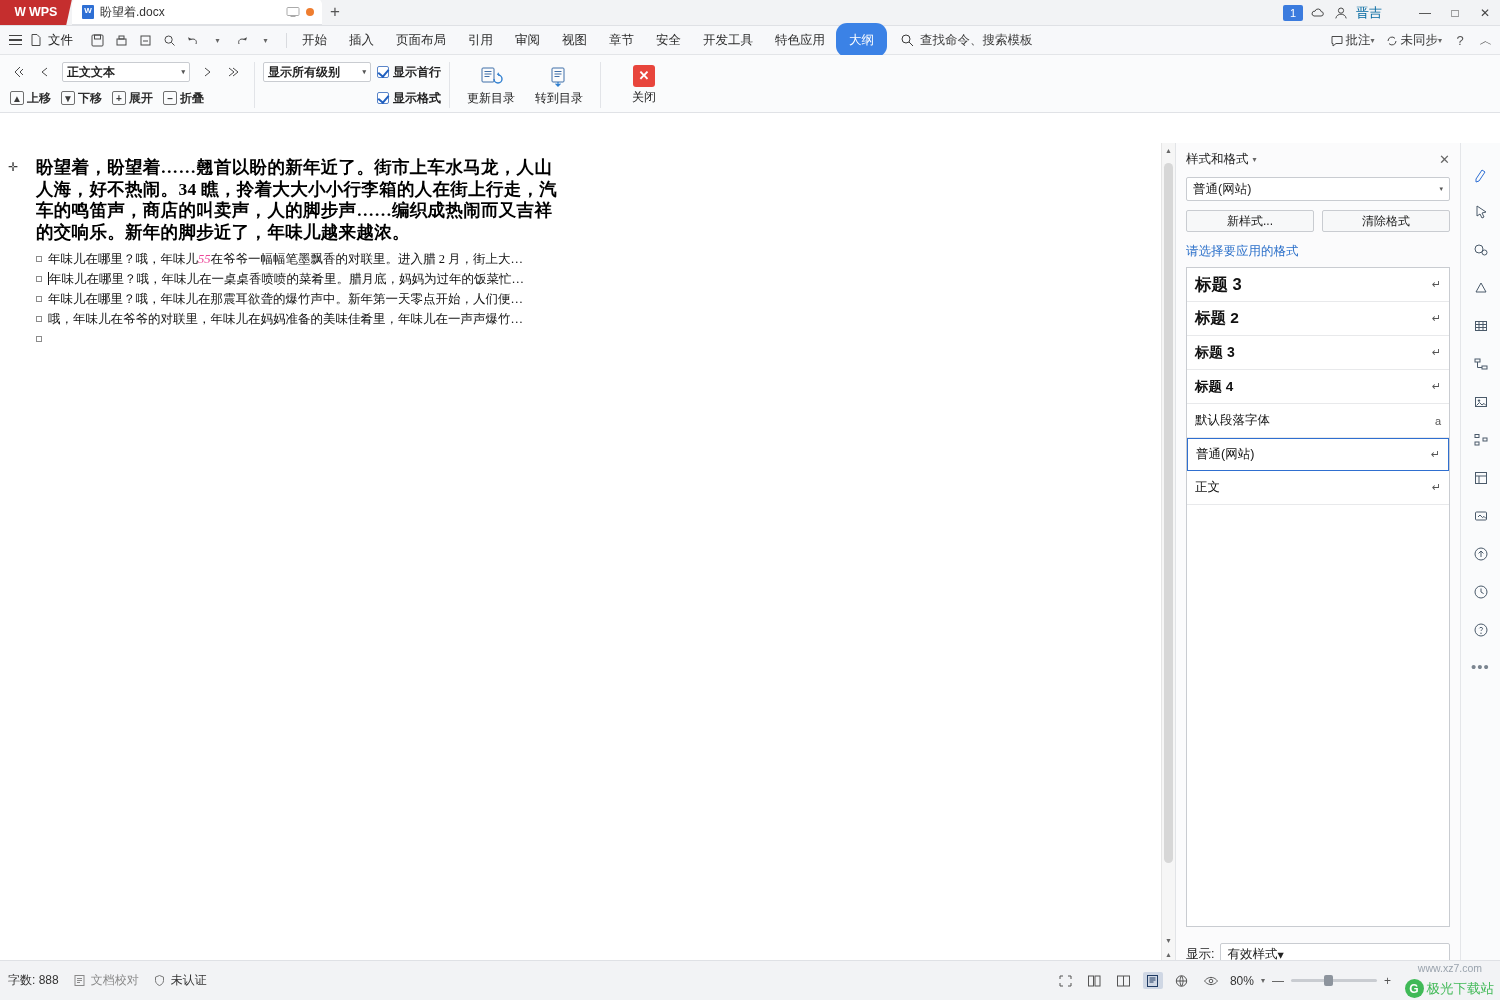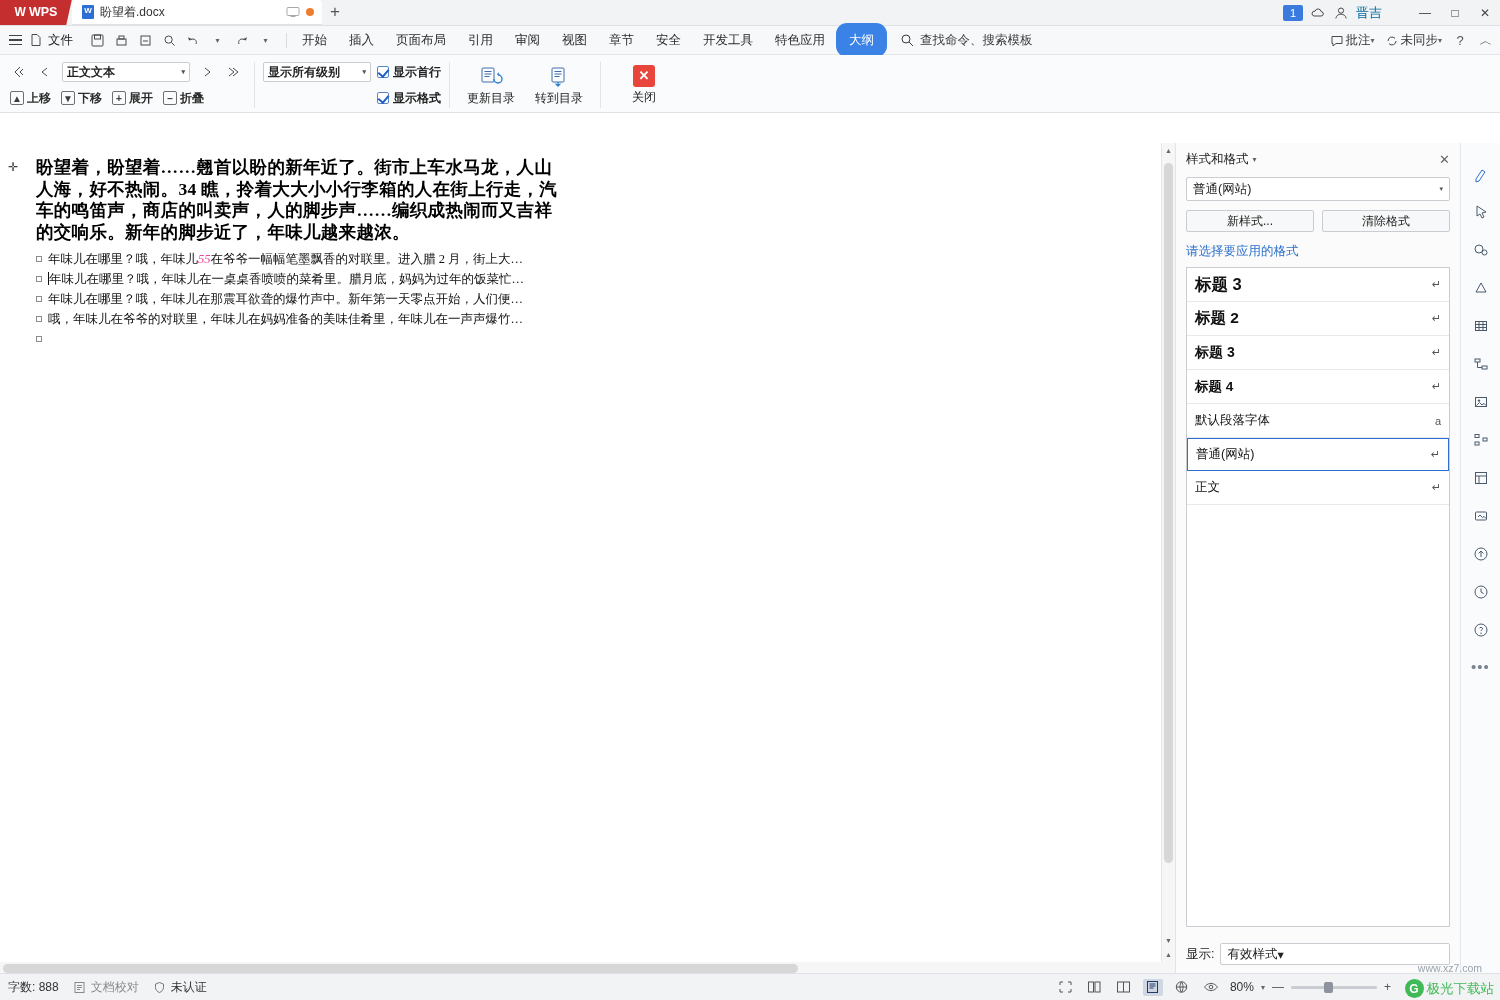--- a/index.html
+++ b/index.html
@@ -265,21 +265,21 @@
   .hscroll {
     position:absolute; left:0; right:325px; bottom:0; height:13px; background:#f6f6f6;
   }
   .hscroll .thumb {
     position:absolute; left:3px; width:795px; top:2px; bottom:2px;
     background:#d7d7d7; border-radius:5px;
   }
 
   
   .statusbar {
-    position:absolute; left:0; right:0; bottom:0; height:27px;
+    position:absolute; left:0; right:0; bottom:0; height:40px;
     background:#f2f3f5; border-top:1px solid #dfe1e5;
     display:flex; align-items:center; padding:12px 8px; gap:14px;
     font-size:12px; color:#333;justify-content:flex-end;
   }
   .sb-item { display:flex; align-items:center; gap:4px; }
   .sb-ic { width:14px; height:14px; display:flex; align-items:center; justify-content:center; color:#666; font-size:11px; }
   .sb-right { margin-left:auto; display:flex; align-items:center; gap:9px; }
   .view-ic {
     width:20px; height:17px; display:flex; align-items:center; justify-content:center;
     color:#555; border-radius:2px;

